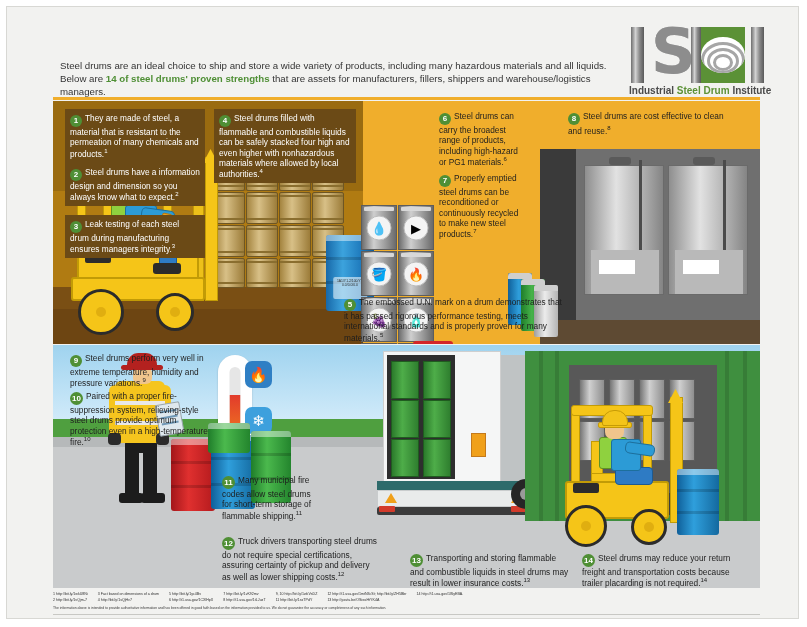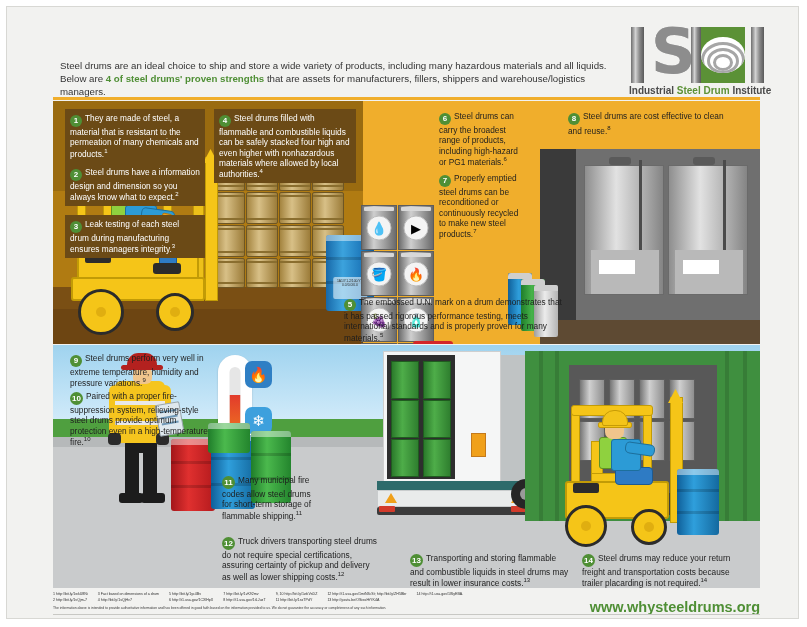--- a/index.html
+++ b/index.html
@@ -225,21 +225,21 @@
   .site{position:absolute;right:0;top:8px;font-size:14.5px;font-weight:bold;color:#4f8f35;}
   .rule{position:absolute;left:46px;top:607px;width:707px;height:1px;background:#c8c8c4;}
   .rule2{position:absolute;left:46px;top:90px;width:707px;height:3px;background:#f0ae2c;}
 </style>
 </head>
 <body>
 
 <div id="poster">
  <div id="frame">
 
-  <div class="hdr-sub"><span>Steel drums are an ideal choice to ship and store a wide variety of products, including many hazardous materials and all liquids. Below are </span><span class="grn">4 of steel drums' proven strengths</span><span> that are assets for manufacturers, fillers, shippers and warehouse/logistics managers.</span></div>
+  <div class="hdr-sub"><span>Steel drums are an ideal choice to ship and store a wide variety of products, including many hazardous materials and all liquids. Below are </span><span class="grn">14 of steel drums' proven strengths</span><span> that are assets for manufacturers, fillers, shippers and warehouse/logistics managers.</span></div>
 
   <div class="logo">
     <div class="logo-letters">
       <div class="logo-greenbg"></div>
       <div class="logo-bar" style="left:2px"></div>
       <div class="logo-S">S</div>
       <div class="logo-bar" style="left:62px;width:10px;"></div>
       <div class="logo-drum">
         <i class="logo-ring1"></i>
         <i class="logo-ring2"></i>
@@ -575,18 +575,17 @@
       </div>
       <div class="fn-col">
         <span>12 http://t1.usa.gov/1mtN3cSt; http://bit.ly/ZH5Bbr</span>
         <span>13 http://youtu.be/OSiwcHtYK4A</span>
       </div>
       <div class="fn-col">
         <span>14 http://t1.usa.gov/1lSyEBA.</span>
       </div>
     </div>
     <div class="disclaimer">The information above is intended to provide authoritative information and has been offered in good faith based on the information provided to us. We do not guarantee the accuracy or completeness of any such information.</div>
-    <div class="site">www.whysteeldrums.org</div>
   </div>
   <div class="rule"></div>
 
  </div>
 </div>
 
 </body></html>

